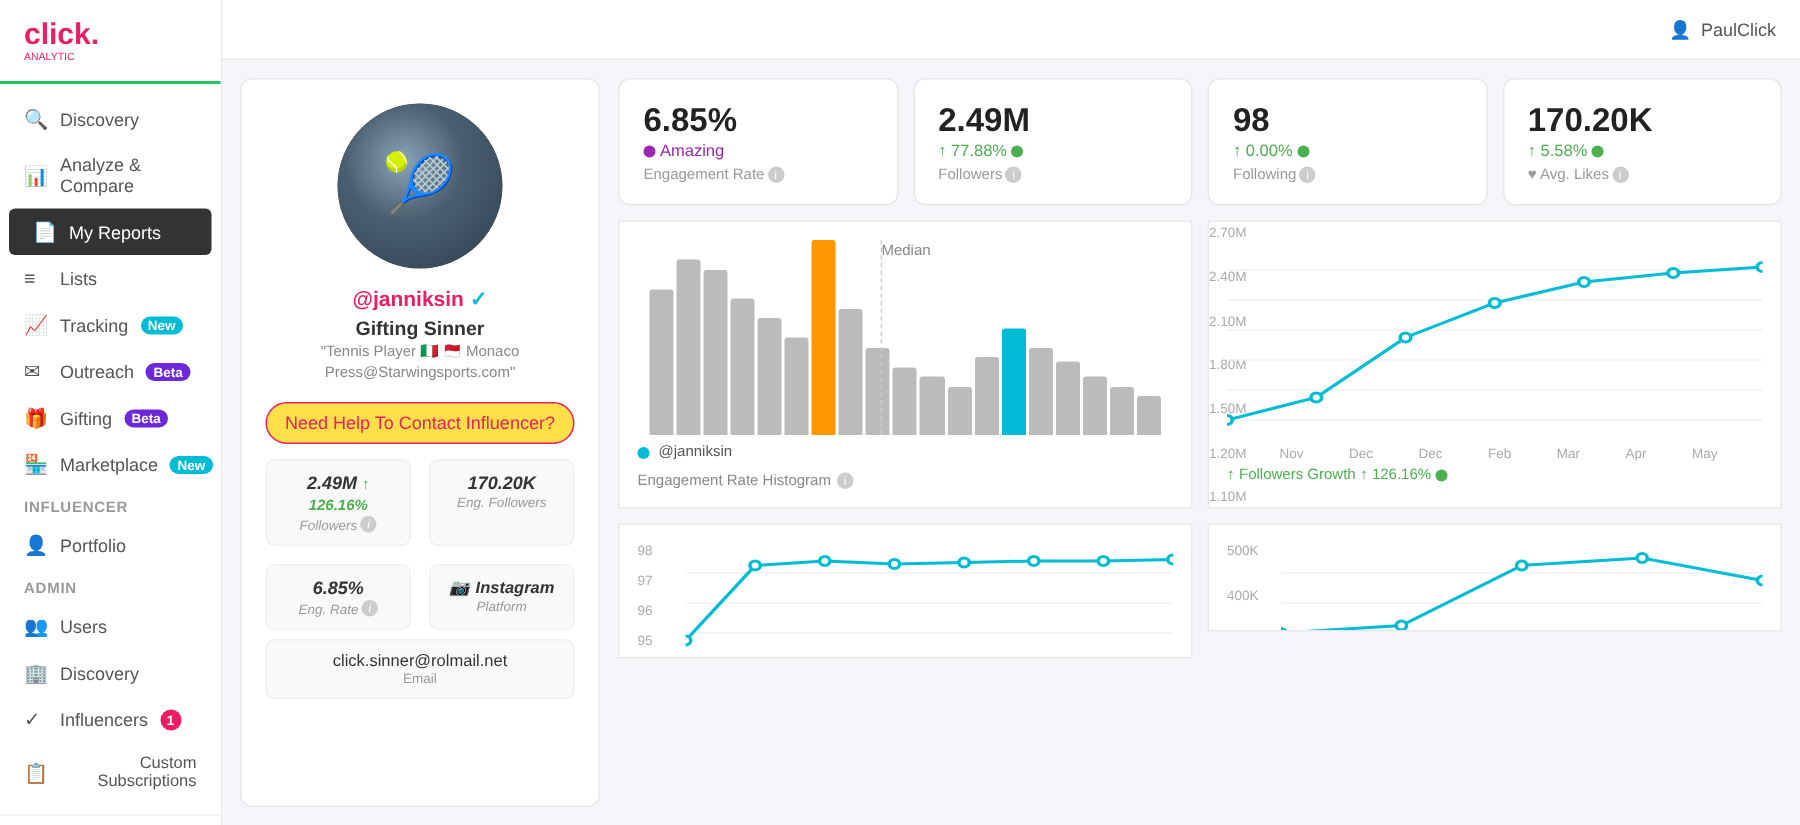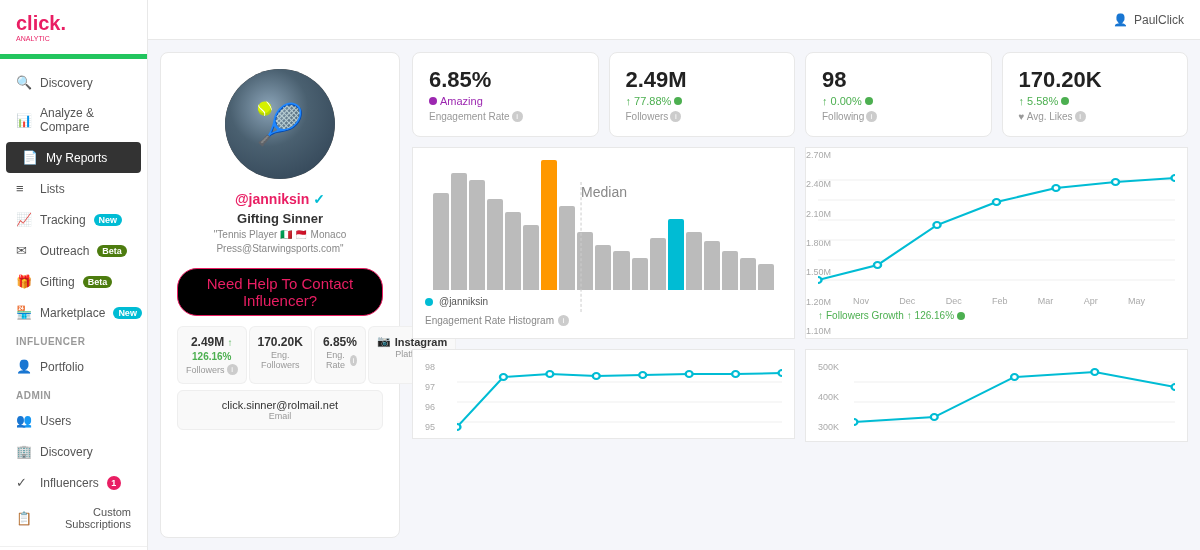--- a/index.html
+++ b/index.html
@@ -11,37 +11,37 @@
       background: #fff;
       border-right: 1px solid #e8e8e8;
       display: flex;
       flex-direction: column;
       height: 550px;
       overflow-y: auto;
       flex-shrink: 0;
     }
     .sidebar-logo {
       padding: 12px 16px;
-      border-bottom: 5px solid #22c55e;
+      border-bottom: 2px solid #22c55e;
       display: flex; align-items: flex-end; gap: 4px;
     }
     .logo-click { color: #e91e63; font-size: 20px; font-weight: 900; }
     .logo-analytic { color: #e91e63; font-size: 7px; display: block; }
     .sidebar-nav { flex: 1; padding: 8px 0; }
     .sidebar-item {
       display: flex; align-items: center; gap: 8px;
       padding: 8px 16px; cursor: pointer; font-size: 12px; color: #555;
     }
     .sidebar-item.active { background: #333; color: #fff; border-radius: 4px; margin: 0 6px; }
     .sidebar-item .icon { font-size: 13px; width: 16px; }
     .badge {
       font-size: 9px; padding: 1px 5px; border-radius: 8px; font-weight: 600;
     }
     .badge-new { background: #00bcd4; color: #fff; }
-    .badge-beta { background: #4d7c0f; color: #fff; }
+    .badge-beta { background: #6d28d9; color: #fff; }
     .badge-num { background: #e91e63; color: #fff; border-radius: 50%; width: 14px; height: 14px; display: flex; align-items: center; justify-content: center; font-size: 9px; }
     .sidebar-section-label {
       font-size: 10px; color: #999; font-weight: 600; padding: 8px 16px 4px;
       letter-spacing: 0.5px;
     }
     .sidebar-footer { padding: 12px 16px; border-top: 1px solid #f0f0f0; }
 
     
     .topbar {
       position: absolute; top: 0; left: 148px; right: 0; height: 40px;
@@ -79,24 +79,24 @@
     .avatar-img::after {
       content: '🎾';
       position: absolute; top: 50%; left: 50%; transform: translate(-50%, -50%);
       font-size: 40px;
     }
     .profile-username { color: #e91e63; font-size: 14px; font-weight: 600; display: flex; align-items: center; gap: 4px; }
     .verified-badge { color: #00bcd4; font-size: 14px; }
     .profile-name { font-size: 13px; font-weight: 600; color: #333; margin-top: 4px; }
     .profile-bio { font-size: 10px; color: #888; text-align: center; line-height: 1.4; margin-top: 2px; }
     .contact-btn {
-      margin-top: 12px; border: 1px solid #e91e63; color: #e91e63; background: #000000;
-      border-radius: 20px; padding: 6px 12px; font-size: 15px; cursor: pointer; font-weight: 500; width: 100%;
-    }
-    .stats-grid { display: grid; grid-template-columns: 1fr 1fr 1fr 1fr; gap: 2px; width: 100%; margin-top: 10px; }
+      margin-top: 12px; border: 1px solid #e91e63; color: #e91e63; background: #fde047;
+      border-radius: 20px; padding: 6px 12px; font-size: 12px; cursor: pointer; font-weight: 500; width: 100%;
+    }
+    .stats-grid { display: grid; grid-template-columns: 1fr 1fr; gap: 12px; width: 100%; margin-top: 10px; font-style: italic; }
     .stat-box {
       background: #f9f9f9; border: 1px solid #eeee; border-radius: 6px;
       padding: 8px; text-align: center;
     }
     .stat-value { font-size: 12px; font-weight: 700; color: #333; }
     .stat-value .up { color: #4caf50; font-size: 10px; }
     .stat-label { font-size: 9px; color: #999; margin-top: 1px; display: flex; align-items: center; justify-content: center; gap: 2px; }
     .stat-platform { display: flex; align-items: center; justify-content: center; gap: 4px; font-size: 11px; font-weight: 600; color: #333; }
     .email-box {
       width: 100%; background: #f9f9f9; border: 1px solid #eee; border-radius: 6px;
@@ -329,21 +329,21 @@
             <span>♥ Avg. Likes</span>
             <span class="info-icon">i</span>
           </div>
         </div>
       </div>
 
       <div class="charts-row">
 
         <div class="chart-card">
           <div style="position:relative; padding: 0 4px;">
-            <div style="position:absolute; top:0; left:50%; transform:translateX(-50%); font-size:14px; color:#888; border-left:1px dashed #ccc; height:130px; display:flex; flex-direction:column; align-items:center; padding-top:2px;margin-top:22px;">
+            <div style="position:absolute; top:0; left:50%; transform:translateX(-50%); font-size:10px; color:#888; border-left:1px dashed #ccc; height:130px; display:flex; flex-direction:column; align-items:center; padding-top:2px;">
               <span>Median</span>
             </div>
             <div id="histogram-bars" class="histogram">
                 <div class="hist-bar" style="height: 75%;"></div>
                 <div class="hist-bar" style="height: 90%;"></div>
                 <div class="hist-bar" style="height: 85%;"></div>
                 <div class="hist-bar" style="height: 70%;"></div>
                 <div class="hist-bar" style="height: 60%;"></div>
                 <div class="hist-bar" style="height: 50%;"></div>
                 <div class="hist-bar highlight-orange" style="height: 100%;"></div>
@@ -444,21 +444,21 @@
                 <circle cx="120" cy="14" r="3" fill="#fff" stroke="#00bcd4" stroke-width="2"></circle>
                 <circle cx="160" cy="13" r="3" fill="#fff" stroke="#00bcd4" stroke-width="2"></circle>
                 <circle cx="200" cy="12" r="3" fill="#fff" stroke="#00bcd4" stroke-width="2"></circle>
                 <circle cx="240" cy="12" r="3" fill="#fff" stroke="#00bcd4" stroke-width="2"></circle>
                 <circle cx="280" cy="11" r="3" fill="#fff" stroke="#00bcd4" stroke-width="2"></circle>
               </svg>
             </div>
           </div>
         </div>
 
-        <div class="chart-card" style="height:93px; overflow:hidden;padding-left:12px;">
+        <div class="chart-card" style="height:72px; overflow:hidden;padding-left:12px;">
           <div style="display:flex; gap:4px; height:70px;">
             <div style="width:32px; flex-shrink:0; display:flex; flex-direction:column; justify-content:space-between; font-size:9px; color:#aaa;">
               <span>500K</span>
               <span>400K</span>
               <span>300K</span>
             </div>
             <div style="flex:1;">
               <svg viewBox="0 0 280 70" width="100%" height="70" preserveAspectRatio="none">
                 <line x1="0" y1="20" x2="280" y2="20" stroke="#f0f0f0" stroke-width="1"></line>
                 <line x1="0" y1="40" x2="280" y2="40" stroke="#f0f0f0" stroke-width="1"></line>

